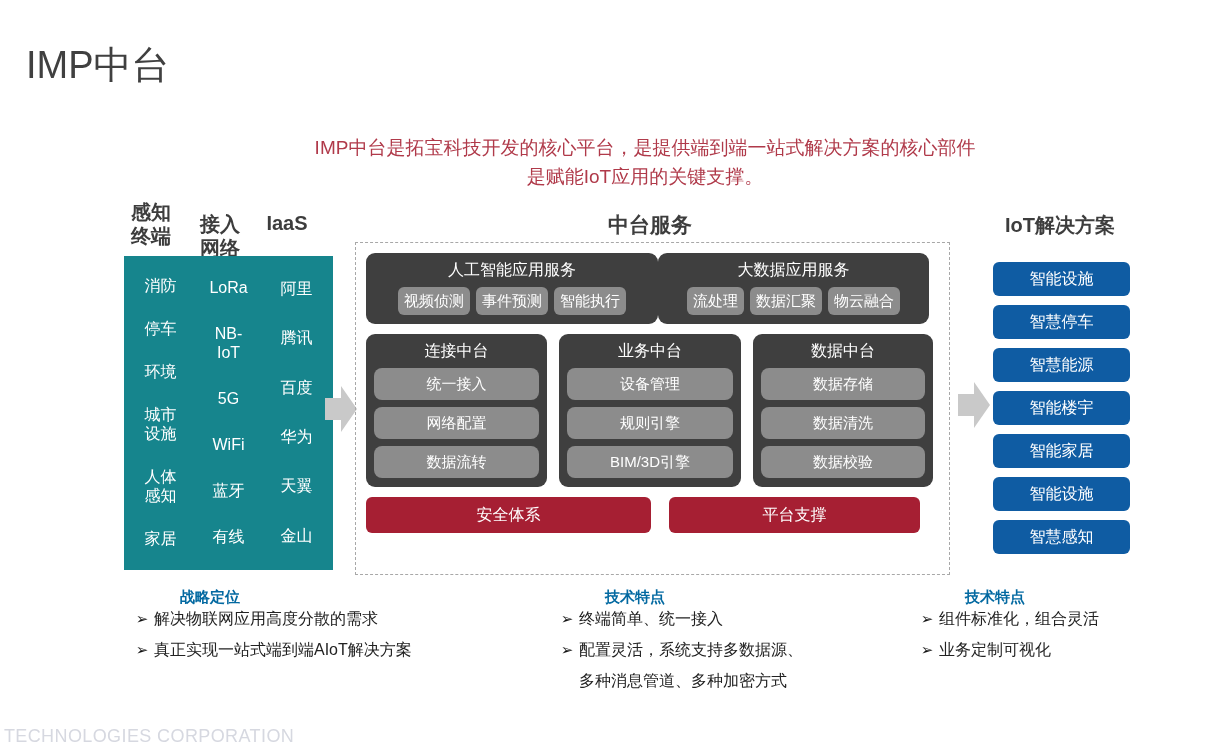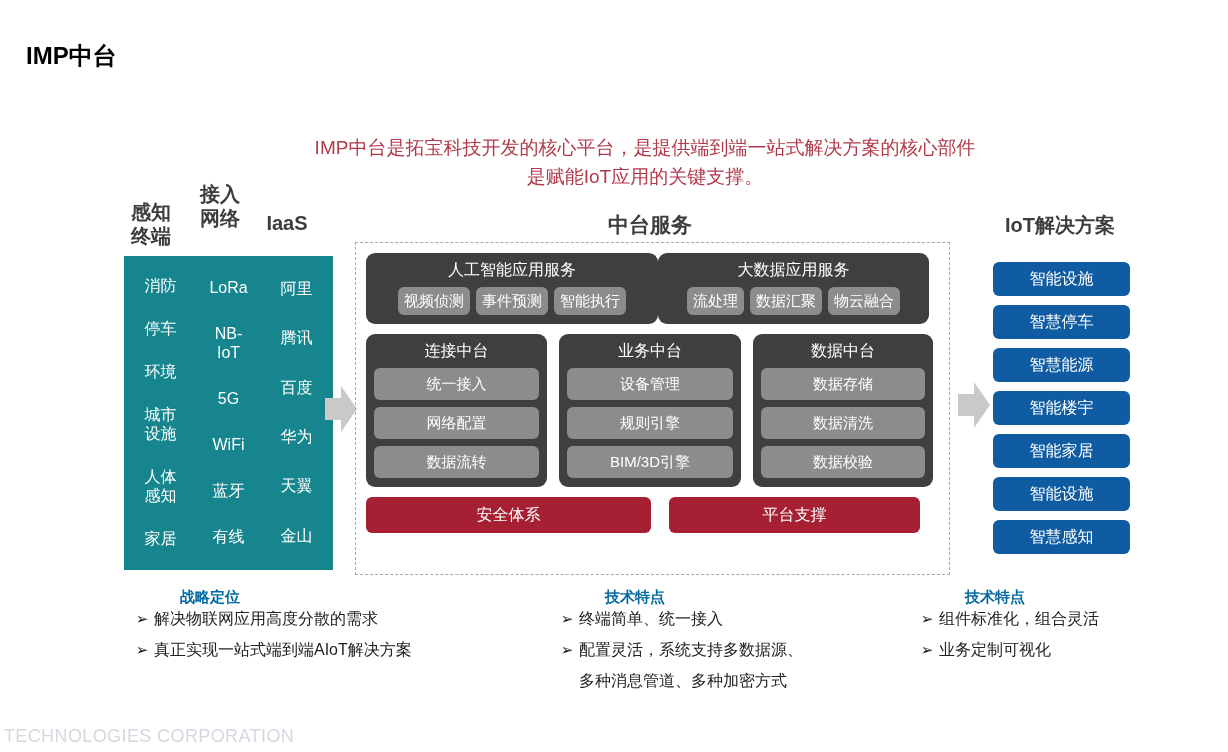--- a/index.html
+++ b/index.html
@@ -8,23 +8,23 @@
     background: #ffffff;
     font-family: "Liberation Sans", sans-serif;
     overflow: hidden;
     position: relative;
   }
 
   
   .page-title {
     position: absolute;
     left: 26px; top: 40px;
-    font-size: 24px;
-    font-weight: bold;
-    color: #000000;
+    font-size: 38px;
+    font-weight: normal;
+    color: #404040;
     letter-spacing: 0px;
   }
 
   
   .subtitle {
     position: absolute;
     left: 180px; top: 133px;
     width: 930px;
     text-align: center;
     color: #b03a4a;
@@ -35,21 +35,21 @@
   
   .col-head {
     position: absolute;
     font-size: 20px;
     font-weight: bold;
     color: #3d3d3d;
     text-align: center;
     line-height: 24px;
   }
   #head-sense { left: 120px; top: 200px; width: 62px; }
-  #head-net   { left: 189px; top: 182px; width: 62px; }
+  #head-net   { left: 189px; top: 212px; width: 62px; }
   #head-iaas  { left: 256px; top: 211px; width: 62px; }
   #head-iot   { left: 985px; top: 213px; width: 150px; text-align: center;}
 
   
   .teal-col {
     position: absolute;
     width: 73px;
     border-radius: 0;
     background: #16858d;
     padding: 8px 0 10px 0;
@@ -116,21 +116,21 @@
     background: #8c8c8c;
     border-radius: 6px;
     color: #ffffff;
     font-size: 15px;
     text-align: center;
     padding: 5px 6px;
     line-height: 18px;
     white-space: nowrap;
   }
   .chip-col { display: flex; flex-direction: column; gap: 7px; align-items: stretch; }
-  .chip-col .chip { padding: 7px 4px; }
+  .chip-col .chip { padding: 7px 4px; border-radius: 8px; }
 
   
   .top-row { display: flex; }
   #panel-ai { width: 292px; }
   #panel-bigdata { width: 271px; }
 
   
   .mid-row { display: flex; gap: 12px; margin-top: 10px; }
   #panel-connect { width: 181px; }
   #panel-business { width: 182px; }

